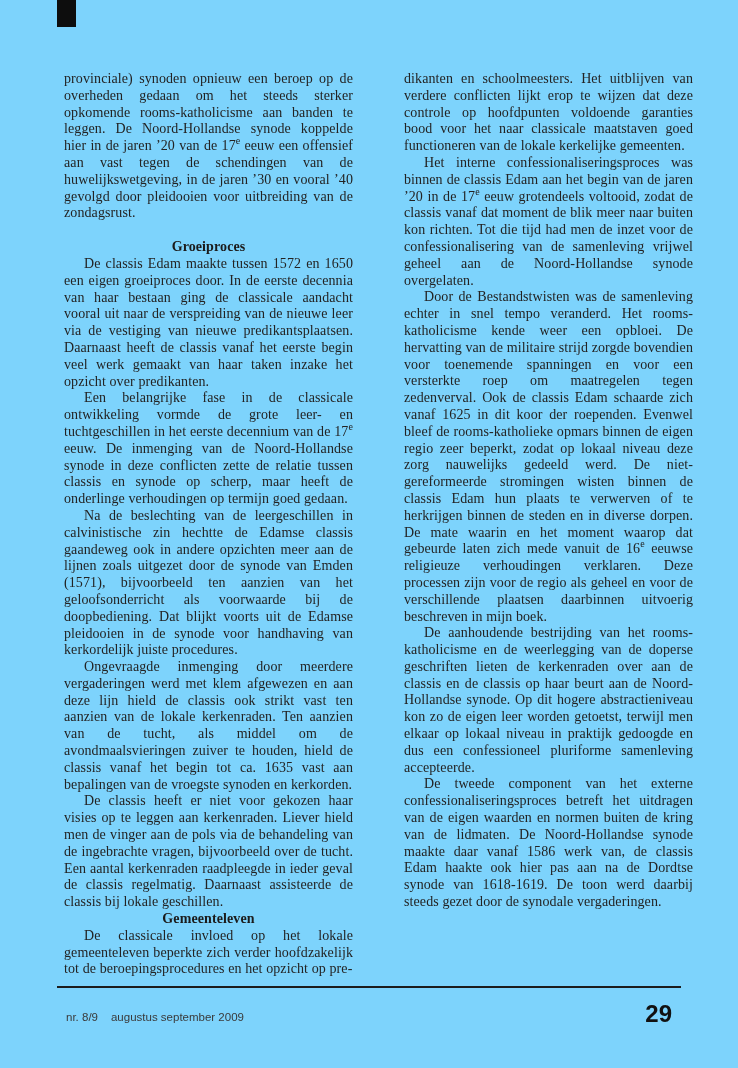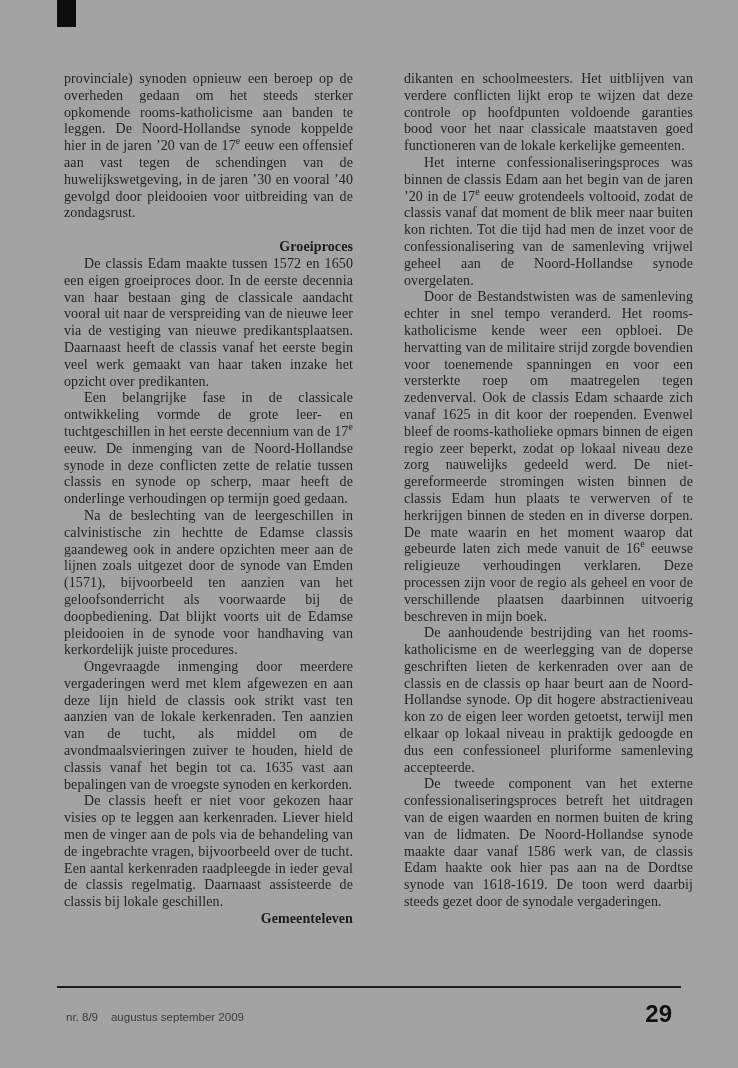--- a/index.html
+++ b/index.html
@@ -1,20 +1,20 @@
 <!DOCTYPE html>
 <html><head>
 <meta charset="utf-8">
 <style>
   html, body { margin: 0; padding: 0; background: #ffffff; }
   .page {
     position: relative;
     width: 738px;
     height: 1068px;
-    background: #a3a3a3;
+    background: #7dd3fc;
     font-family: "Liberation Serif", "DejaVu Serif", serif;
     color: #232323;
     overflow: hidden;
   }
   .corner-mark {
     position: absolute;
     left: 57px;
     top: 0;
     width: 19px;
     height: 27px;
@@ -35,21 +35,21 @@
     margin: 0;
     text-indent: 20px;
   }
   .col p.para.no-indent { text-indent: 0; }
   .col h3.heading {
     margin: 0;
     font-size: 14px;
     line-height: 16.8px;
     font-weight: bold;
     color: #1b1b1b;
-    text-align: right;
+    text-align: center;
   }
   .space-before { margin-top: 17px !important; }
   sup { font-size: 10px; line-height: 0; vertical-align: super; }
   .footer-rule {
     position: absolute;
     left: 57px;
     top: 986px;
     width: 624px;
     height: 2px;
     background: #1c1c1c;
@@ -84,20 +84,21 @@
 
   <div class="col col-left">
       <p class="para no-indent">provinciale) synoden opnieuw een beroep op de overheden gedaan om het steeds sterker opkomende rooms-katholicisme aan banden te leggen. De Noord-Hollandse synode koppelde hier in de jaren ’20 van de 17<sup>e</sup> eeuw een offensief aan vast tegen de schendingen van de huwelijkswetgeving, in de jaren ’30 en vooral ’40 gevolgd door pleidooien voor uitbreiding van de zondagsrust.</p>
       <h3 class="heading space-before">Groeiproces</h3>
       <p class="para">De classis Edam maakte tussen 1572 en 1650 een eigen groeiproces door. In de eerste decennia van haar bestaan ging de classicale aandacht vooral uit naar de verspreiding van de nieuwe leer via de vestiging van nieuwe predikantsplaatsen. Daarnaast heeft de classis vanaf het eerste begin veel werk gemaakt van haar taken inzake het opzicht over predikanten.</p>
       <p class="para">Een belangrijke fase in de classicale ontwikkeling vormde de grote leer- en tuchtgeschillen in het eerste decennium van de 17<sup>e</sup> eeuw. De inmenging van de Noord-Hollandse synode in deze conflicten zette de relatie tussen classis en synode op scherp, maar heeft de onderlinge verhoudingen op termijn goed gedaan.</p>
       <p class="para">Na de beslechting van de leergeschillen in calvinistische zin hechtte de Edamse classis gaandeweg ook in andere opzichten meer aan de lijnen zoals uitgezet door de synode van Emden (1571), bijvoorbeeld ten aanzien van het geloofsonderricht als voorwaarde bij de doopbediening. Dat blijkt voorts uit de Edamse pleidooien in de synode voor handhaving van kerkordelijk juiste procedures.</p>
       <p class="para">Ongevraagde inmenging door meerdere vergaderingen werd met klem afgewezen en aan deze lijn hield de classis ook strikt vast ten aanzien van de lokale kerkenraden. Ten aanzien van de tucht, als middel om de avondmaalsvieringen zuiver te houden, hield de classis vanaf het begin tot ca. 1635 vast aan bepalingen van de vroegste synoden en kerkorden.</p>
       <p class="para">De classis heeft er niet voor gekozen haar visies op te leggen aan kerkenraden. Liever hield men de vinger aan de pols via de behandeling van de ingebrachte vragen, bijvoorbeeld over de tucht. Een aantal kerkenraden raadpleegde in ieder geval de classis regelmatig. Daarnaast assisteerde de classis bij lokale geschillen.</p>
       <h3 class="heading">Gemeenteleven</h3>
+      <p class="para">De classicale invloed op het lokale gemeenteleven beperkte zich verder hoofdzakelijk tot de beroepingsprocedures en het opzicht op pre-</p>
     </div>
   <div class="col col-right">
       <p class="para no-indent">dikanten en schoolmeesters. Het uitblijven van verdere conflicten lijkt erop te wijzen dat deze controle op hoofdpunten voldoende garanties bood voor het naar classicale maatstaven goed functioneren van de lokale kerkelijke gemeenten.</p>
       <p class="para">Het interne confessionaliseringsproces was binnen de classis Edam aan het begin van de jaren ’20 in de 17<sup>e</sup> eeuw grotendeels voltooid, zodat de classis vanaf dat moment de blik meer naar buiten kon richten. Tot die tijd had men de inzet voor de confessionalisering van de samenleving vrijwel geheel aan de Noord-Hollandse synode overgelaten.</p>
       <p class="para">Door de Bestandstwisten was de samenleving echter in snel tempo veranderd. Het rooms-katholicisme kende weer een opbloei. De hervatting van de militaire strijd zorgde bovendien voor toenemende spanningen en voor een versterkte roep om maatregelen tegen zedenverval. Ook de classis Edam schaarde zich vanaf 1625 in dit koor der roependen. Evenwel bleef de rooms-katholieke opmars binnen de eigen regio zeer beperkt, zodat op lokaal niveau deze zorg nauwelijks gedeeld werd. De niet-gereformeerde stromingen wisten binnen de classis Edam hun plaats te verwerven of te herkrijgen binnen de steden en in diverse dorpen. De mate waarin en het moment waarop dat gebeurde laten zich mede vanuit de 16<sup>e</sup> eeuwse religieuze verhoudingen verklaren. Deze processen zijn voor de regio als geheel en voor de verschillende plaatsen daarbinnen uitvoerig beschreven in mijn boek.</p>
       <p class="para">De aanhoudende bestrijding van het rooms-katholicisme en de weerlegging van de doperse geschriften lieten de kerkenraden over aan de classis en de classis op haar beurt aan de Noord-Hollandse synode. Op dit hogere abstractieniveau kon zo de eigen leer worden getoetst, terwijl men elkaar op lokaal niveau in praktijk gedoogde en dus een confessioneel pluriforme samenleving accepteerde.</p>
       <p class="para">De tweede component van het externe confessionaliseringsproces betreft het uitdragen van de eigen waarden en normen buiten de kring van de lidmaten. De Noord-Hollandse synode maakte daar vanaf 1586 werk van, de classis Edam haakte ook hier pas aan na de Dordtse synode van 1618-1619. De toon werd daarbij steeds gezet door de synodale vergaderingen.</p>
     </div>
 
   <div class="footer-rule"></div>

